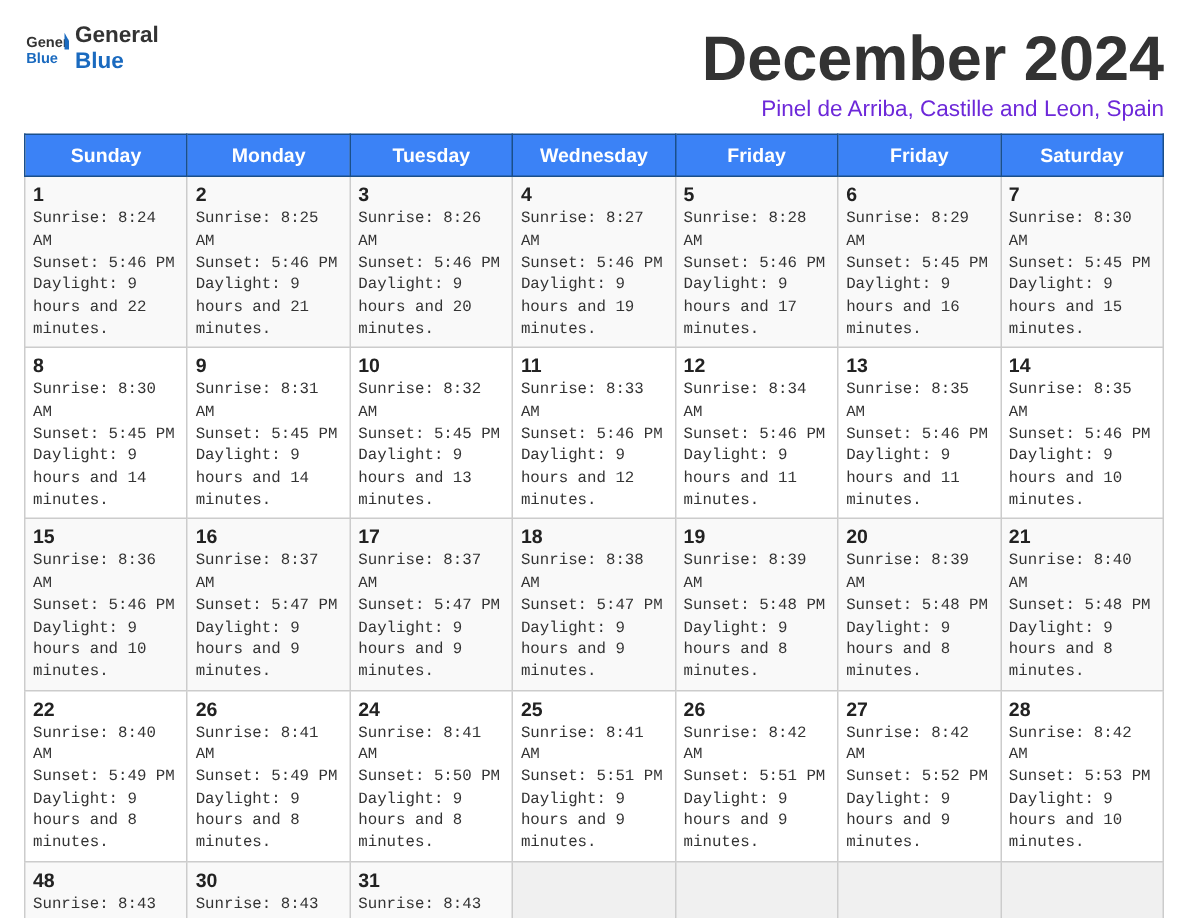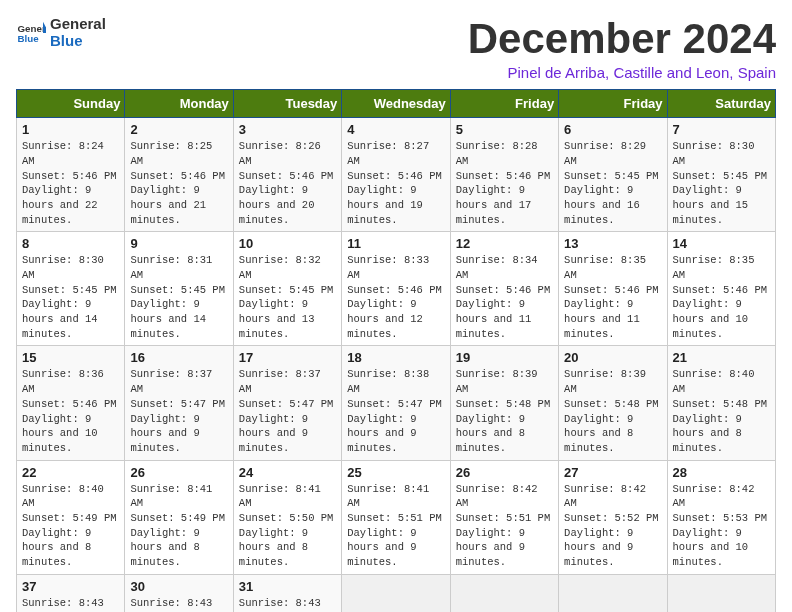--- a/index.html
+++ b/index.html
@@ -38,26 +38,26 @@
       font-size: 15px;
       color: #6d28d9;
       margin-top: 2px;
     }
     table {
       width: 100%;
       border-collapse: collapse;
       table-layout: fixed;
     }
     thead tr th {
-      background-color: #4d7c0f;
+      background-color: #3b82f6;
       color: #fff;
       font-size: 13px;
       font-weight: bold;
       padding: 6px 4px;
-      text-align: right;
+      text-align: center;
       border: 1px solid #1a4f8a;
     }
     tbody tr td {
       border: 1px solid #ccc;
       vertical-align: top;
       padding: 4px 5px;
       font-size: 10.5px;
       color: #333;
       height: 80px;
       background: #fff;
@@ -343,21 +343,21 @@
         <span class="day-num">28</span>
         <div class="day-info">
           Sunrise: 8:42 AM<br>
           Sunset: 5:53 PM<br>
           Daylight: 9 hours and 10 minutes.
         </div>
       </td>
       </tr>
       <tr>
         <td>
-        <span class="day-num">37</span>
+        <span class="day-num">48</span>
         <div class="day-info">
           Sunrise: 8:43 AM<br>
           Sunset: 5:53 PM<br>
           Daylight: 9 hours and 10 minutes.
         </div>
       </td>
         <td>
         <span class="day-num">30</span>
         <div class="day-info">
           Sunrise: 8:43 AM<br>

